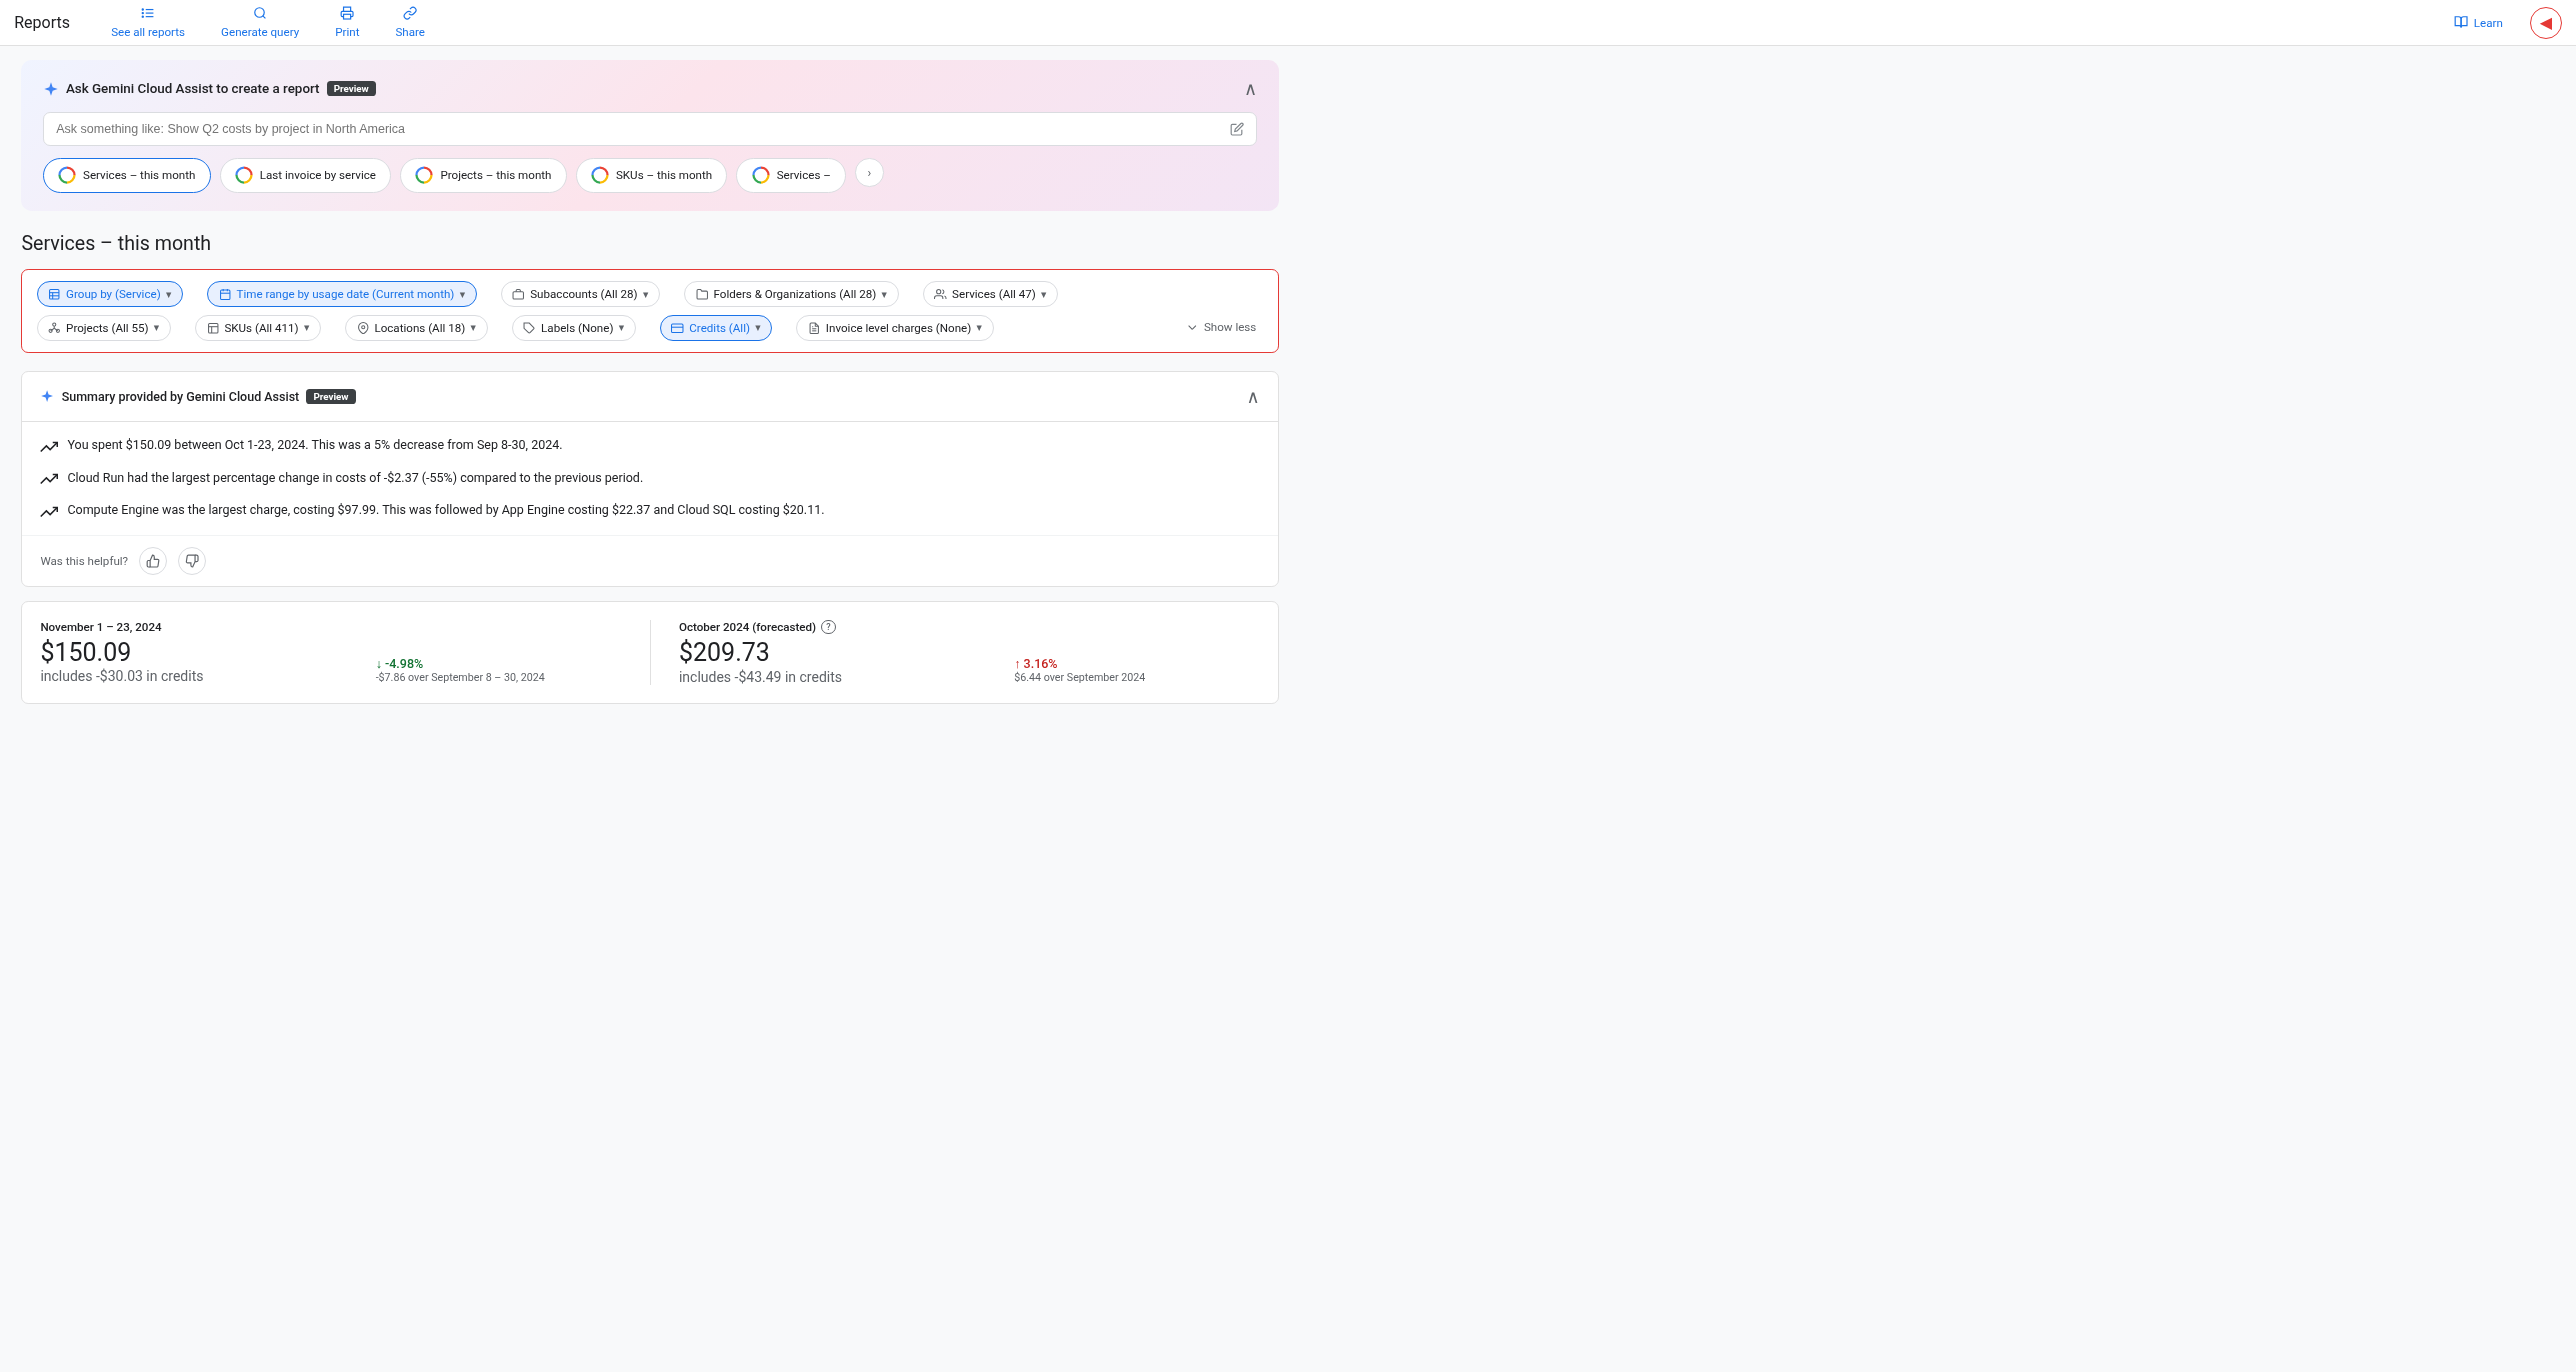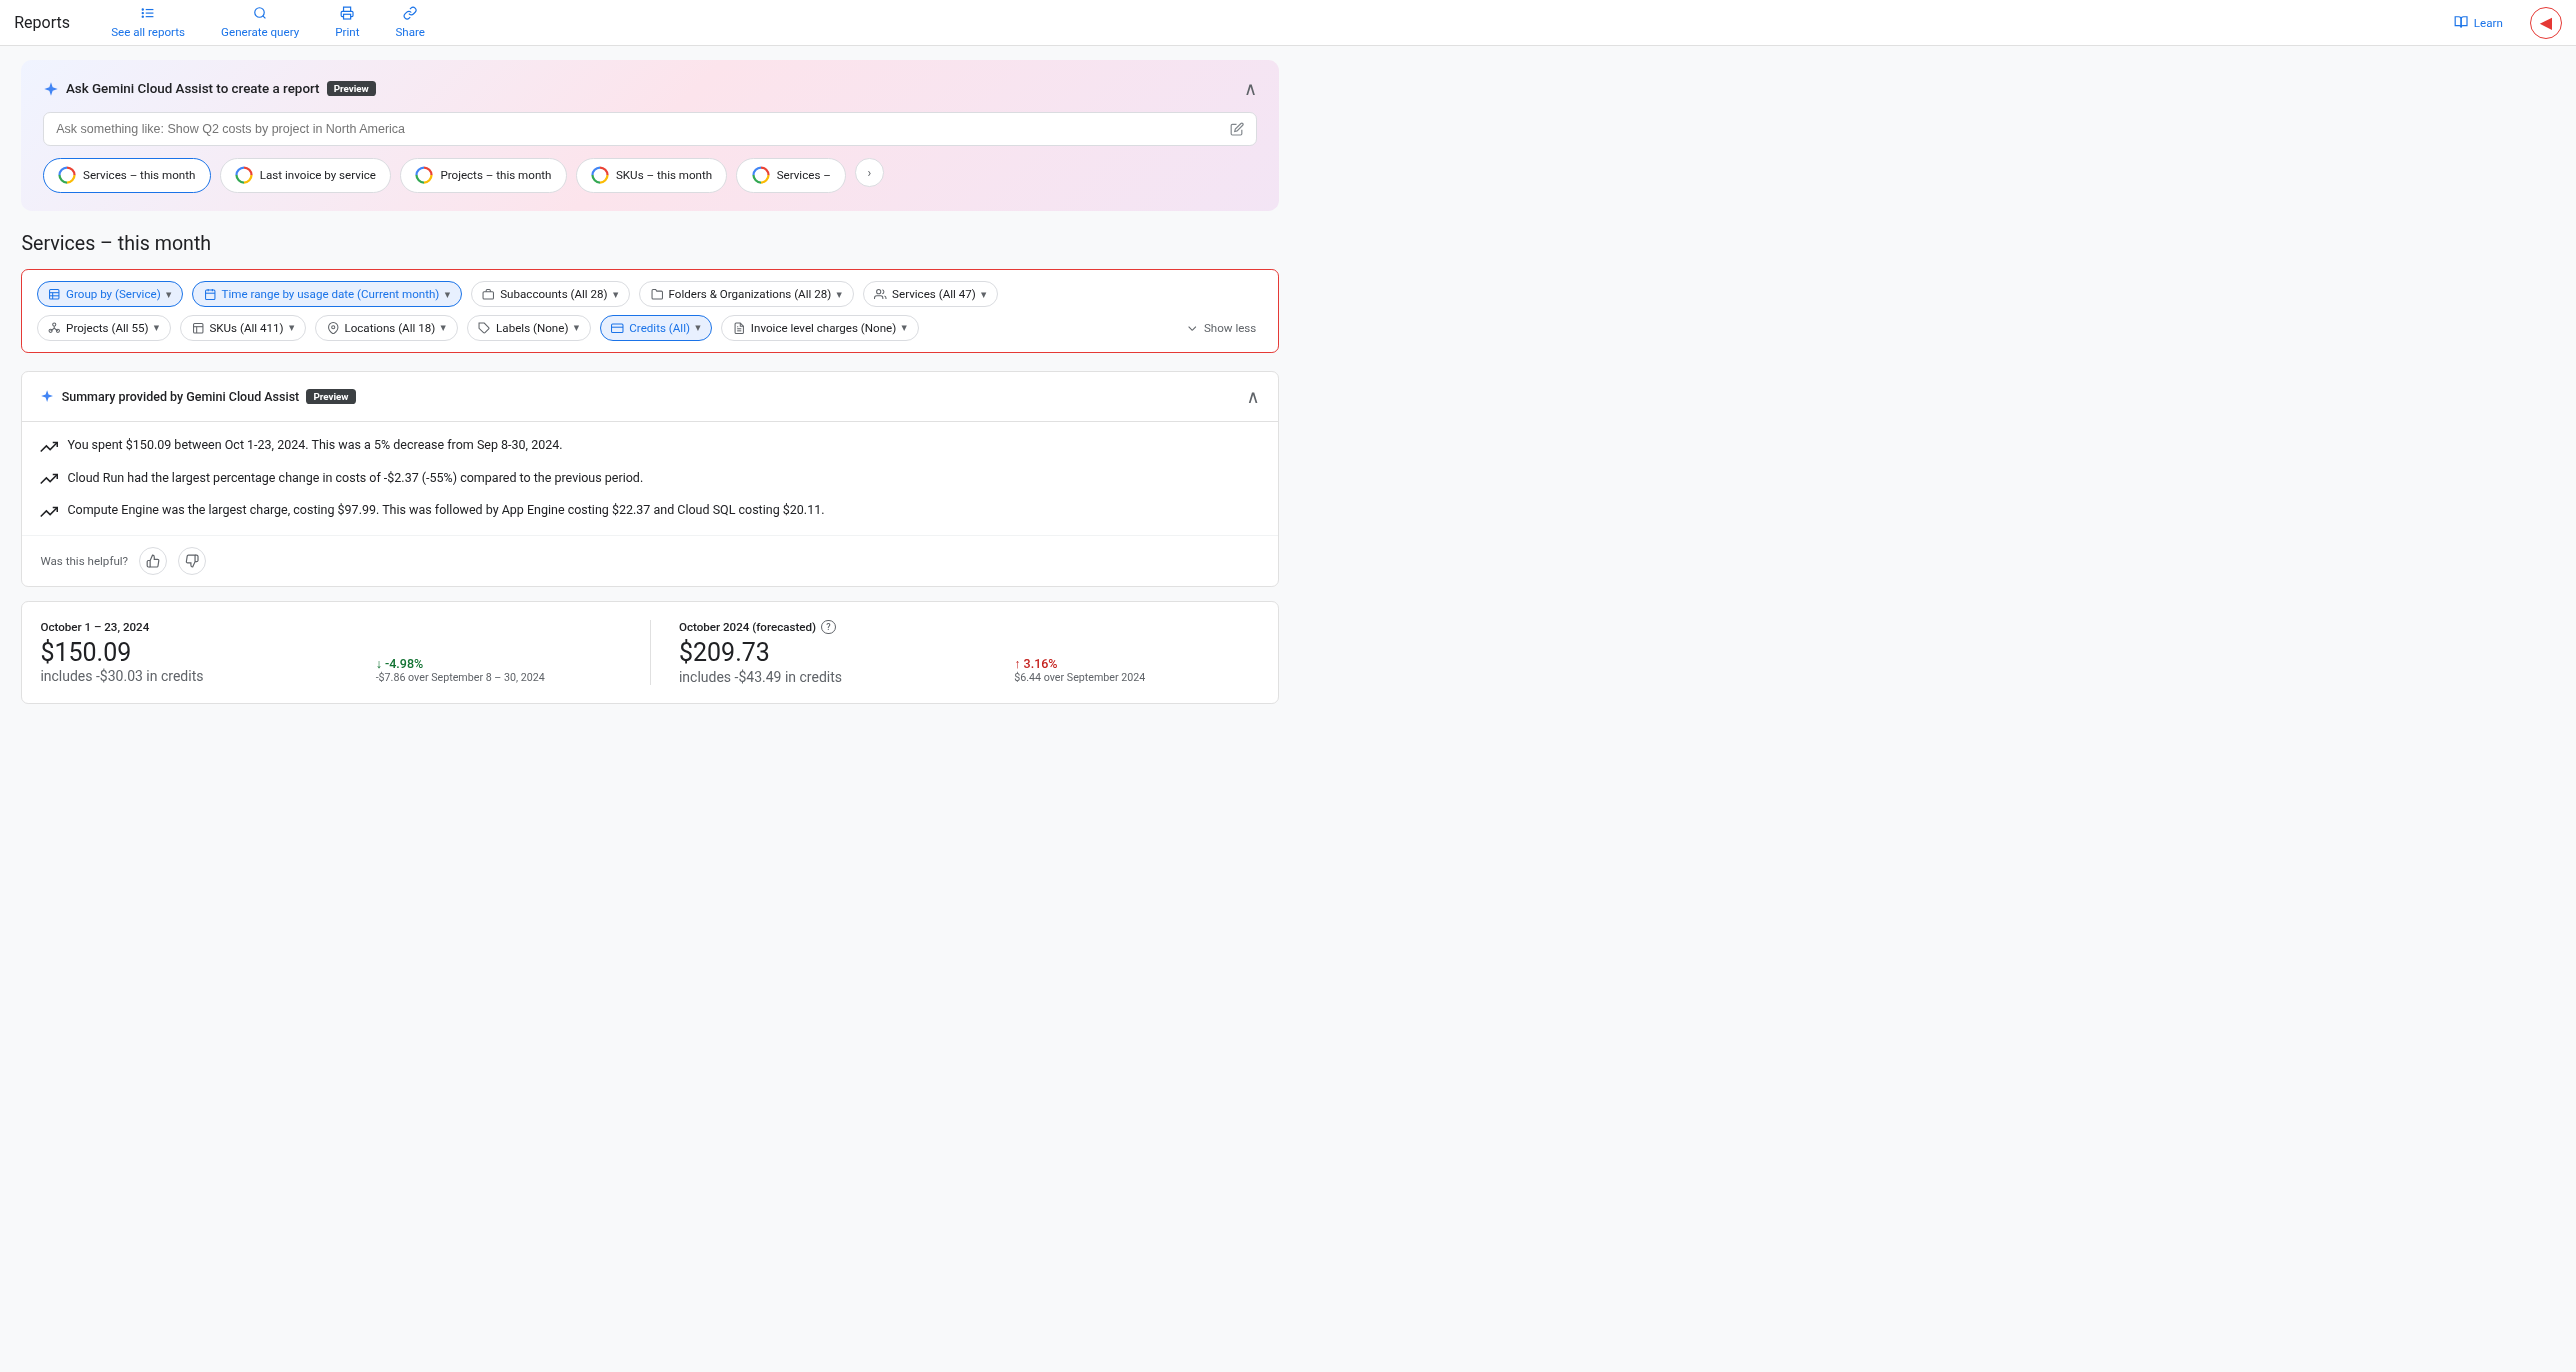--- a/index.html
+++ b/index.html
@@ -180,23 +180,23 @@
     
     .filter-bar {
       border: 1.8px solid #e53935;
       border-radius: 7.1px;
       padding: 10.7px 14.2px;
       background: #fff;
       margin-bottom: 18px;
     }
     .filter-row {
       display: flex;
-      align-items: center;
+      align-items: flex-start;
       flex-wrap: wrap;
-      gap: 9px;
+      gap: 24px;
     }
     .filter-row + .filter-row {
       margin-top: 7.1px;
     }
     .filter-chip {
       display: flex;
       align-items: center;
       gap: 5.3px;
       border: 0.9px solid #dadce0;
       border-radius: 18px;
@@ -660,21 +660,21 @@
         <svg width="14.2" height="14.2" viewBox="0 0 24 24" fill="none" stroke="#5f6368" stroke-width="2">
           <path d="M10 15v4a3 3 0 0 0 3 3l4-9V2H5.72a2 2 0 0 0-2 1.7l-1.38 9a2 2 0 0 0 2 2.3z"></path>
           <path d="M17 2h2.67A2.31 2.31 0 0 1 22 4v7a2.31 2.31 0 0 1-2.33 2H17"></path>
         </svg>
       </button>
     </div>
   </div>
 
   <div class="stats-row">
     <div class="stat-block">
-      <div class="stat-period">October 1 – 23, 2024</div>
+      <div class="stat-period">November 1 – 23, 2024</div>
       <div class="stat-amount">$150.09</div>
       <div class="stat-sub">includes -$30.03 in credits</div>
     </div>
     <div class="stat-block" style="flex:0.8;">
       <div style="height:36px"></div>
       <div class="stat-change down">↓ -4.98%</div>
       <div class="stat-change-sub">-$7.86 over September 8 – 30, 2024</div>
     </div>
     <div class="stat-divider"></div>
     <div class="stat-block">

